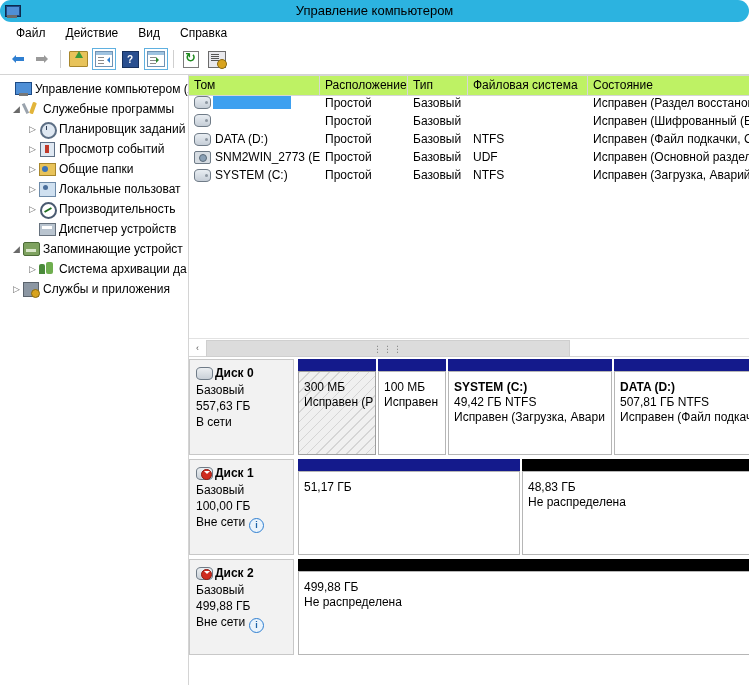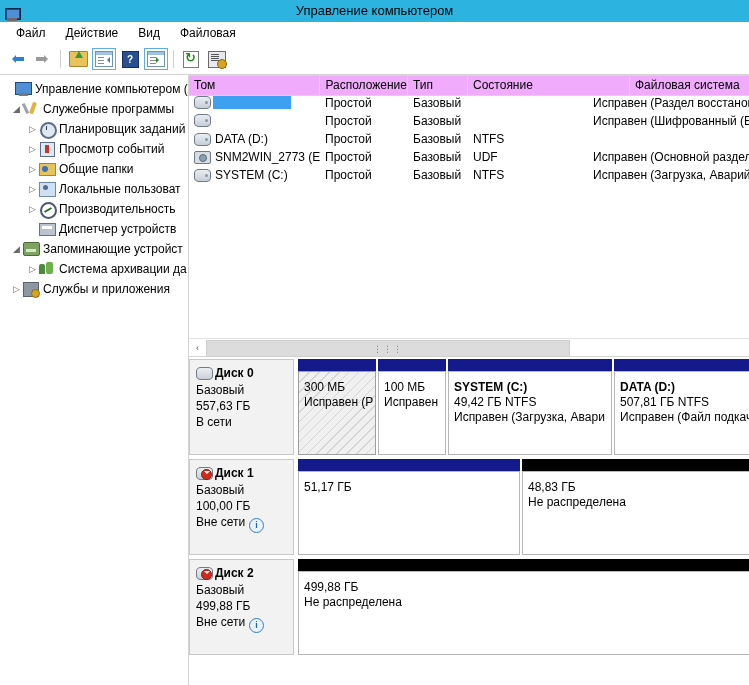--- a/index.html
+++ b/index.html
@@ -6,21 +6,21 @@
   body{
     width:749px;height:685px;overflow:hidden;
     font-family:"Liberation Sans","DejaVu Sans",sans-serif;
     font-size:12px;color:#000;background:#fff;
   }
   .win{width:749px;height:685px;position:relative;display:flex;flex-direction:column;}
 
   
   .titlebar{
     height:22px;background:#2cb3e0;flex:0 0 22px;
-    display:flex;align-items:flex-end;position:relative;
+    display:flex;align-items:center;position:relative;border-radius:11px;
   }
   .titlebar .tb-icon{width:16px;height:16px;margin-left:4px;position:relative;}
   .titlebar .title{
     position:absolute;left:0;right:0;text-align:center;
     font-size:13px;color:#000;line-height:22px;
   }
   .mon{position:absolute;left:1px;top:2px;width:14px;height:10px;background:#1b4a86;border:1px solid #0d2a4d;}
   .mon:after{content:"";position:absolute;left:1px;top:1px;right:1px;bottom:1px;background:#4f8fd6;}
   .monbase{position:absolute;left:3px;top:12px;width:10px;height:3px;background:#6b6b6b;}
 
@@ -100,21 +100,21 @@
   .gi-backup{left:0;top:1px;width:15px;height:13px;}
   .gi-backup:before{content:"";position:absolute;left:0;top:2px;width:6px;height:10px;background:#4a8a3a;border-radius:2px 2px 0 0;}
   .gi-backup:after{content:"";position:absolute;left:7px;top:0;width:7px;height:12px;background:#6fae4f;border-radius:2px;}
   .gi-disk{left:0;top:2px;width:15px;height:11px;background:#c9cfd6;border:1px solid #5f6b77;border-radius:2px;}
   .gi-disk:after{content:"";position:absolute;left:2px;top:6px;width:11px;height:2px;background:#7f8a96;}
   .gi-services{left:0;top:1px;width:14px;height:13px;background:#8c97a3;border:1px solid #5a636c;}
   .gi-services:after{content:"";position:absolute;right:-2px;bottom:-2px;width:7px;height:7px;background:#d8a31e;border:1px solid #8a6a10;border-radius:50%;}
 
   
   .listwrap{flex:0 0 auto;display:flex;flex-direction:column;height:281px;border-bottom:1px solid #d4d4d4;}
-  .lhead{display:flex;height:19px;background:#f0abfc;border-bottom:1px solid #d6d6d6;border-top:1px solid #d6d6d6;flex:0 0 19px;}
+  .lhead{display:flex;height:19px;background:#bef264;border-bottom:1px solid #d6d6d6;border-top:1px solid #d6d6d6;flex:0 0 19px;}
   .lhead .th{
     border-right:1px solid #d6d6d6;padding:2px 0 0 5px;font-size:12px;
     overflow:hidden;white-space:nowrap;box-sizing:border-box;
   }
   .rows{flex:1 1 auto;overflow:hidden;}
   .row{display:flex;height:18px;align-items:flex-start;}
   .row .td{padding-left:5px;font-size:12px;white-space:nowrap;overflow:hidden;box-sizing:border-box;}
   .vol-icon{width:15px;height:11px;flex:0 0 15px;margin:0 2px 0 2px;position:relative;}
   .vi-hdd{background:linear-gradient(#e9eef3,#c6ced7);border:1px solid #6f7b87;border-radius:5px/4px;}
   .vi-hdd:after{content:"";position:absolute;right:2px;top:4px;width:3px;height:3px;background:#8d97a1;border-radius:50%;}
@@ -170,21 +170,21 @@
       <div class="mon"></div>
         <div class="monbase"></div>
     </div>
     <div class="title">Управление компьютером</div>
   </div>
 
   <div class="menubar">
     <div class="mi">Файл</div>
     <div class="mi">Действие</div>
     <div class="mi">Вид</div>
-    <div class="mi">Файловая</div>
+    <div class="mi">Справка</div>
   </div>
 
   <div class="toolbar">
     <div class="tbtn">
         <span class="arrow-l"></span>
       </div>
     <div class="tbtn">
         <span class="arrow-r"></span>
       </div>
     <div class="tsep"></div>
@@ -300,24 +300,24 @@
           </span>
           <span class="nl">Службы и приложения</span>
         </div>
       </div>
 
     <div class="content">
 
       <div class="listwrap">
         <div class="lhead" id="lhead">
             <div class="th" style="width: 131px; flex: 0 0 131px;">Том</div>
-            <div class="th" style="width: 88px; flex: 0 0 88px; text-align: right;">Расположение</div>
+            <div class="th" style="width: 88px; flex: 0 0 88px;">Расположение</div>
             <div class="th" style="width: 60px; flex: 0 0 60px;">Тип</div>
+            <div class="th" style="width: 120px; flex: 0 0 120px;">Файловая система</div>
             <div class="th" style="width: 162px; flex: 0 0 162px;">Состояние</div>
-            <div class="th" style="width: 120px; flex: 0 0 120px;">Файловая система</div>
           </div>
         <div class="rows" id="lrows">
             <div class="row">
               <div class="td col-vol" style="flex: 0 0 131px;">
                 <span class="vol-icon vi-hdd"></span>
                 <span class="volname hl"></span>
               </div>
               <div class="td" style="flex: 0 0 88px;">Простой</div>
               <div class="td" style="flex: 0 0 60px;">Базовый</div>
               <div class="td" style="flex: 0 0 120px;"></div>
@@ -334,20 +334,21 @@
               <div class="td" style="flex: 0 0 162px;">Исправен (Шифрованный (E</div>
             </div>
             <div class="row">
               <div class="td col-vol" style="flex: 0 0 131px;">
                 <span class="vol-icon vi-hdd"></span>
                 <span class="volname">DATA (D:)</span>
               </div>
               <div class="td" style="flex: 0 0 88px;">Простой</div>
               <div class="td" style="flex: 0 0 60px;">Базовый</div>
               <div class="td" style="flex: 0 0 120px;">NTFS</div>
+              <div class="td" style="flex: 0 0 162px;">Исправен (Файл подкачки, С</div>
             </div>
             <div class="row">
               <div class="td col-vol" style="flex: 0 0 131px;">
                 <span class="vol-icon vi-cd"></span>
                 <span class="volname">SNM2WIN_2773 (E:)</span>
               </div>
               <div class="td" style="flex: 0 0 88px;">Простой</div>
               <div class="td" style="flex: 0 0 60px;">Базовый</div>
               <div class="td" style="flex: 0 0 120px;">UDF</div>
               <div class="td" style="flex: 0 0 162px;">Исправен (Основной раздел</div>

